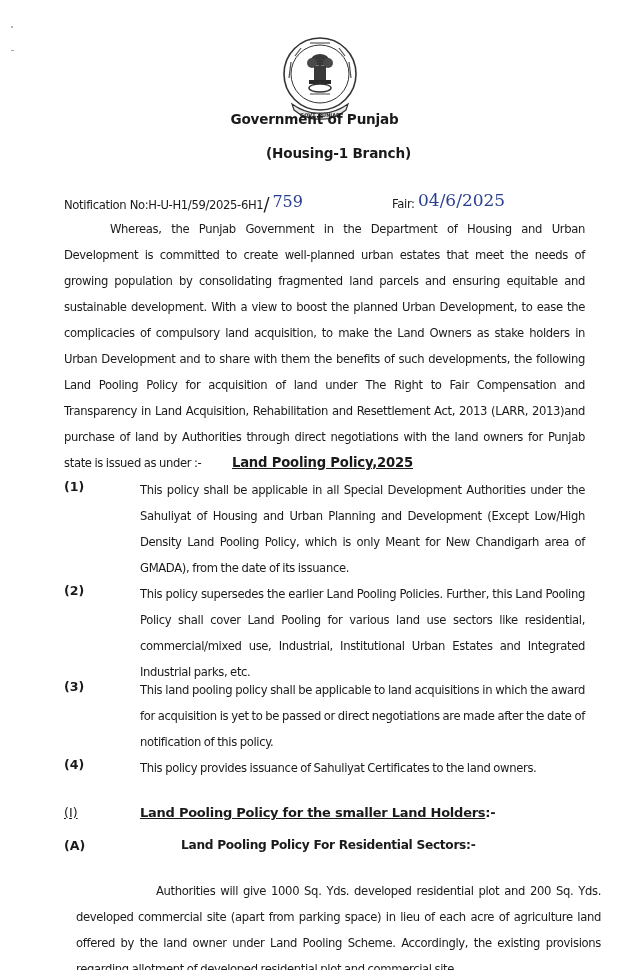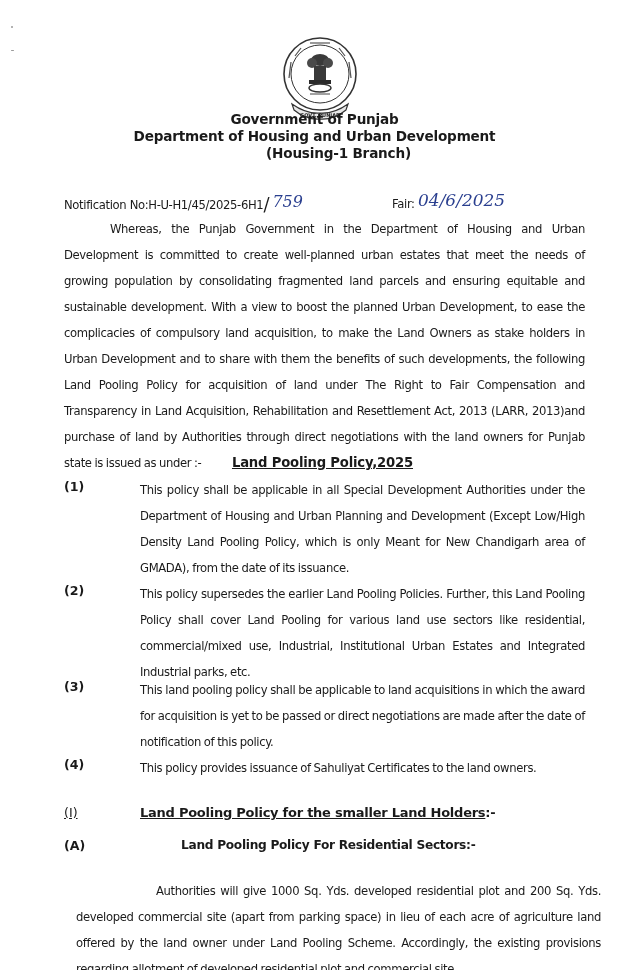--- a/index.html
+++ b/index.html
@@ -13,21 +13,21 @@
 
     .emblem { position: absolute; left: 276px; top: 34px; width: 88px; height: 88px; }
 
     .hdr { position: absolute; left: 0; width: 629px; text-align: center; font-weight: bold; font-size: 13.6px; letter-spacing: -0.2px; }
     .hdr1 { top: 111px; }
     .hdr2 { top: 128px; }
     .hdr3 { top: 145px; margin-left: 24px; }
 
     .notif { position: absolute; left: 64px; top: 192px; font-size: 11.6px; letter-spacing: -0.35px; white-space: nowrap; }
     .notif .slash { font-family: "DejaVu Serif", serif; font-size: 18px; position: relative; top: 2px; margin-left: 0px; }
-    .hand { font-family: "DejaVu Serif", serif; font-style: italic; color: #2a3f8f; font-size: 16px; letter-spacing: 0px; position: relative; top: -2px; }
+    .hand { font-family: "DejaVu Serif", serif; color: #2a3f8f; font-size: 16px; letter-spacing: 0px; position: relative; top: -2px; }
     .date { position: absolute; left: 392px; top: 192px; font-size: 11.6px; letter-spacing: -0.35px; white-space: nowrap; }
     .date .hand { font-size: 17px; margin-top: 24px; }
 
     .jp {
       position: absolute; left: 64px; width: 521px;
       font-size: 11.6px; line-height: 26px; letter-spacing: -0.35px;
       text-align: justify; text-align-last: left;
       word-spacing: -0.5px;
     }
     .jp.indent { text-indent: 46px; }
@@ -87,39 +87,38 @@
     <rect x="38" y="32" width="12" height="14" fill="#3a3a3a"></rect>
     <rect x="33" y="46" width="22" height="4" fill="#2a2a2a"></rect>
     <ellipse cx="44" cy="54" rx="11" ry="4" fill="none" stroke="#333" stroke-width="1.4"></ellipse>
     <line x1="34" y1="60" x2="54" y2="60" stroke="#444" stroke-width="1"></line>
 
     <path d="M16 70 Q30 80 44 79 Q58 80 72 70 L70 76 Q58 86 44 85 Q30 86 18 76 Z" fill="#e8e8e8" stroke="#333" stroke-width="1.2"></path>
     <text x="44" y="83" text-anchor="middle" font-family="DejaVu Sans, sans-serif" font-size="5" font-weight="bold" fill="#222">GOVT. PUNJAB</text>
   </svg>
 
   <div class="hdr hdr1">Government of Punjab</div>
-  <div class="hdr hdr2">Department of Housing and Urban Development</div>
   <div class="hdr hdr3">(Housing-1 Branch)</div>
 
   <div class="notif">
-    <span>Notification No:H-U-H1/45/2025-6H1</span><span class="slash">/</span>
+    <span>Notification No:H-U-H1/59/2025-6H1</span><span class="slash">/</span>
     <span class="hand">759</span>
   </div>
   <div class="date">
     <span>Fair:</span>
     <span class="hand">04/6/2025</span>
   </div>
 
   <p class="jp indent p-intro" style="margin:0;">Whereas, the Punjab Government in the Department of Housing and Urban Development is committed to create well-planned urban estates that meet the needs of growing population by consolidating fragmented land parcels and ensuring equitable and sustainable development. With a view to boost the planned Urban Development, to ease the complicacies of compulsory land acquisition, to make the Land Owners as stake holders in Urban Development and to share with them the benefits of such developments, the following Land Pooling Policy for acquisition of land under The Right to Fair Compensation and Transparency in Land Acquisition, Rehabilitation and Resettlement Act, 2013 (LARR, 2013)and purchase of land by Authorities through direct negotiations with the land owners for Punjab state is issued as under :-</p>
 
   <div class="policy-title">Land Pooling Policy,2025</div>
 
   <div class="item item1">
     <span class="lbl">(1)</span>
-    <div class="txt">This policy shall be applicable in all Special Development Authorities under the Department of Housing and Urban Planning and Development (Except Low/High Density Land Pooling Policy, which is only Meant for New Chandigarh area of GMADA), from the date of its issuance.</div>
+    <div class="txt">This policy shall be applicable in all Special Development Authorities under the Sahuliyat of Housing and Urban Planning and Development (Except Low/High Density Land Pooling Policy, which is only Meant for New Chandigarh area of GMADA), from the date of its issuance.</div>
   </div>
   <div class="item item2">
     <span class="lbl">(2)</span>
     <div class="txt">This policy supersedes the earlier Land Pooling Policies. Further, this Land Pooling Policy shall cover Land Pooling for various land use sectors like residential, commercial/mixed use, Industrial, Institutional Urban Estates and Integrated Industrial parks, etc.</div>
   </div>
   <div class="item item3">
     <span class="lbl">(3)</span>
     <div class="txt">This land pooling policy shall be applicable to land acquisitions in which the award for acquisition is yet to be passed or direct negotiations are made after the date of notification of this policy.</div>
   </div>
   <div class="item item4">

